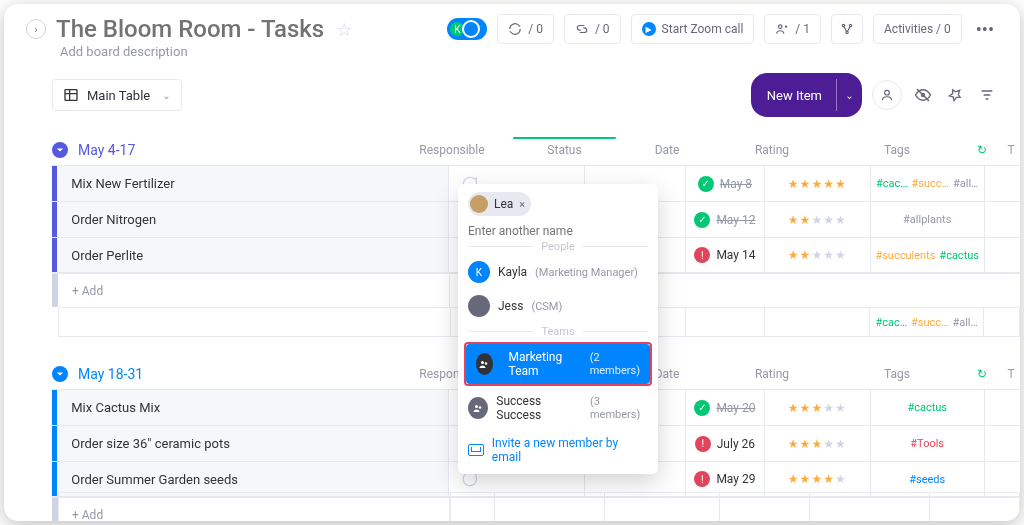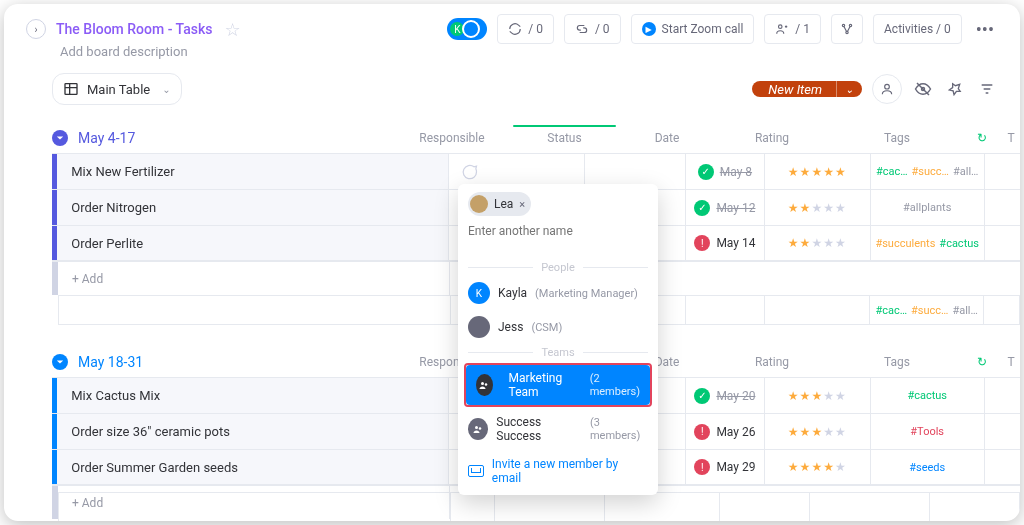--- a/index.html
+++ b/index.html
@@ -2,37 +2,37 @@
 <html><head>
 <meta charset="utf-8">
 <style>
   * { box-sizing: border-box; margin: 0; padding: 0; font-family: -apple-system, BlinkMacSystemFont, "Segoe UI", Roboto, Helvetica, Arial, sans-serif; }
   body { background: #fff; width: 1024px; height: 525px; overflow: hidden; font-size: 13px; color: #323338; position: relative; }
   .frame { position: absolute; inset: 4px; border-radius: 14px; box-shadow: 0 4px 18px rgba(0,0,0,0.25); background: #fff; overflow: hidden; }
 
   
   .topbar { display: flex; align-items: center; padding: 10px 22px 2px 22px; gap: 10px; position: relative; }
   .chevron-btn { width: 20px; height: 20px; border-radius: 50%; border: 1px solid #d0d4e4; display:flex; align-items:center; justify-content:center; color:#676879; font-size:10px; cursor:pointer; }
-  .title { font-size: 14px; font-weight: 500; color:#8b5cf6; }
+  .title { font-size: 24px; font-weight: 500; color:#737373; }
   .star-icon { color:#d0d4e4; font-size:18px; margin-left:2px;}
   .top-right { margin-left:auto; display:flex; align-items:center; gap:10px; }
   .pill { height:30px; border:1px solid #e6e9ef; border-radius:4px; display:flex; align-items:center; padding:0 10px; gap:6px; color:#676879; font-size:12px; }
   .pill svg, .pill .ico { width:14px; height:14px; }
   .avatar-toggle { width:40px; height:22px; border-radius:11px; background:#0085ff; display:flex; align-items:center; position:relative;}
   .avatar-toggle .av { width:18px; height:18px; border-radius:50%; background:#00c875; color:#fff; font-size:10px; display:flex; align-items:center; justify-content:center; border:2px solid #0085ff; margin-left:1px;}
   .avatar-toggle .ring { width:18px; height:18px; border-radius:50%; border:2px solid #fff; margin-left:-4px;}
   .dots { font-size:18px; color:#676879; padding:0 4px; }
   .subtitle { color:#9699a6; font-size:13px; padding: 0 22px 0 56px; margin-top:-2px;}
 
   
   .toolbar { display:flex; align-items:center; padding: 14px 22px 10px 48px; gap:10px; }
-  .view-pill { display:flex; align-items:center; gap:8px; border:1px solid #e6e9ef; border-radius:12px; height:32px; padding:0 10px; color:#323338; font-size:13px;}
+  .view-pill { display:flex; align-items:center; gap:8px; border:1px solid #e6e9ef; border-radius:4px; height:32px; padding:0 10px; color:#323338; font-size:13px;}
   .view-pill .ico { width:16px; height:16px; color:#323338;}
   .tool-right { margin-left:auto; display:flex; align-items:center; gap:10px;}
-  .new-item { height:16px; border-radius:16px; background:#c2410c; color:#fff; display:flex; align-items:center;font-style:italic; }
+  .new-item { height:44px; border-radius:16px; background:#4c1d95; color:#fff; display:flex; align-items:center; }
   .new-item .lbl { padding:0 14px 0 16px; font-size:13px; }
   .new-item .dd { width:26px; height:32px; border-left:1px solid rgba(255,255,255,.4); display:flex; align-items:center; justify-content:center; font-size:10px;}
   .search-pill { height:32px; border:1px solid #e6e9ef; border-radius:16px; padding:0 14px; display:flex; align-items:center; width:150px; color:#9699a6; font-size:12px;}
   .circle-btn { width:30px; height:30px; border-radius:50%; border:1px solid #e6e9ef; display:flex; align-items:center; justify-content:center; color:#676879;}
   .icon-btn { width:22px; height:22px; display:flex; align-items:center; justify-content:center; color:#676879;}
 
   
   .board { padding: 8px 0 0 48px; position:relative; }
   .group { margin-bottom: 22px; }
   .group-head { display:flex; align-items:center; height:30px; }
@@ -82,21 +82,21 @@
   .tag-strip { display:flex; border:1px solid #e6e9ef; height:30px; margin-left:6px;}
   .tag-strip .sp { flex:0 0 392px; border-right:1px solid #e6e9ef;}
   .tag-strip .mini { border-right:1px solid #e6e9ef; }
 
   
   .dropdown { position:absolute; left:454px; top:180px; width:200px; background:#fff; border-radius:6px; box-shadow:0 8px 24px rgba(0,0,0,.18); z-index:50; padding-bottom:8px;}
   .dd-chips { padding:8px 10px 4px 10px;}
   .chip { display:inline-flex; align-items:center; gap:6px; background:#e6e9ef; border-radius:12px; height:24px; padding:0 6px 0 2px; font-size:12px;}
   .chip .av { width:18px; height:18px; border-radius:50%; background:#c4a068;}
   .chip .x { color:#676879; font-size:11px; cursor:pointer;}
-  .dd-input { width:calc(100% - 20px); margin:4px 10px 21px 10px; border:none; outline:none; font-size:12px; color:#6d28d9;}
+  .dd-input { width:calc(100% - 20px); margin:4px 10px 0 10px; border:none; outline:none; font-size:12px; color:#6d28d9;}
   .dd-sep { display:flex; align-items:center; gap:8px; color:#c5c7d0; font-size:11px; padding:2px 10px;}
   .dd-sep::before, .dd-sep::after { content:""; flex:1; height:1px; background:#e6e9ef;}
   .dd-item { display:flex; align-items:center; gap:8px; padding:6px 10px; font-size:12px; cursor:pointer;}
   .dd-item .av { width:22px; height:22px; border-radius:50%; background:#676879; color:#fff; display:flex; align-items:center; justify-content:center; font-size:10px;}
   .dd-item .av.k { background:#0085ff; }
   .dd-item .sub { color:#9699a6; font-size:11px;}
   .dd-team { background:#0085ff; color:#fff; border-radius:4px;gap:16px;}
   .dd-team .sub { color:#dbeeff;}
   .dd-team .av { background:#323338; }
   .dd-team-wrap { border:2px solid #e2445c; border-radius:4px; margin:2px 6px; padding:0;}
@@ -346,21 +346,21 @@
       <div class="task-name">Order size 36" ceramic pots</div>
       <div class="chat">
               <svg width="20" height="20" viewBox="0 0 24 24" fill="none" stroke="currentColor" stroke-width="1.5">
                 <path d="M21 12a8 8 0 1 1-3-6.2L21 5l-.8 3.2A8 8 0 0 1 21 12z"></path>
               </svg>
             </div>
       <div class="cell c-resp"></div>
       <div class="cell c-status"></div>
       <div class="cell c-date">
               <span class="status-dot sd-red">!</span>
-              <span class="">May 26</span>
+              <span class="">July 26</span>
             </div>
       <div class="cell c-rating">★★★<span class="off">★</span><span class="off">★</span></div>
       <div class="cell c-tags">
               <span class="tag-tools">#Tools</span>
             </div>
       <div class="cell c-extra"></div>
           </div>
           <div class="row">
       <div class="color-bar cb-blue"></div>
       <div class="task-name">Order Summer Garden seeds</div>

